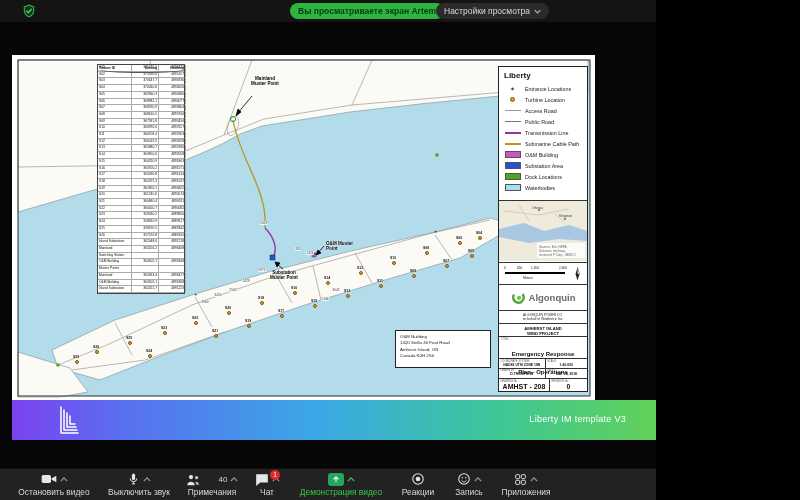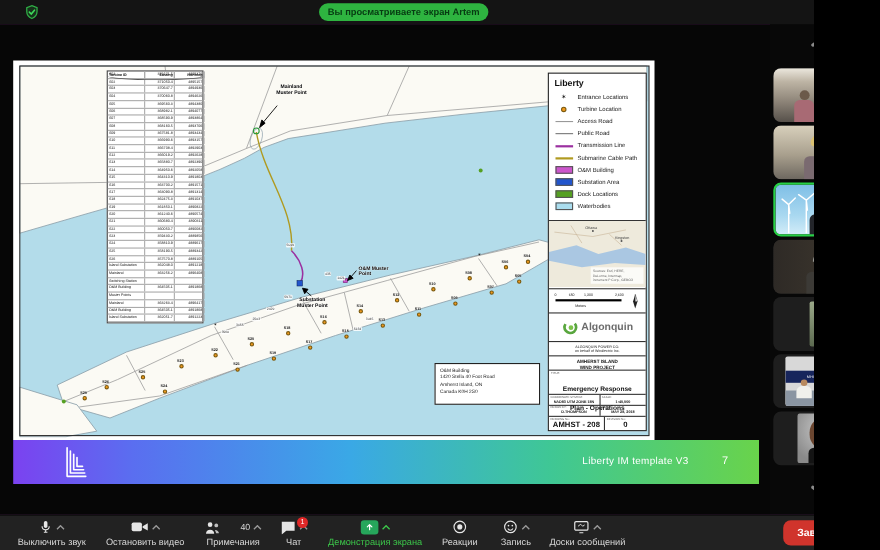--- a/index.html
+++ b/index.html
@@ -1,18 +1,18 @@
 <!DOCTYPE html>
 <html><head>
 <meta charset="utf-8">
 <style>
   * { margin:0; padding:0; box-sizing:border-box; }
   html,body { background:#000; }
   body { font-family:"Liberation Sans", sans-serif; }
-  .screen { position:relative; width:740px; height:500px; background:#701a75; overflow:hidden; }
+  .screen { position:relative; width:656px; height:500px; background:#b91c1c; overflow:hidden; }
 
   
   .topbar { position:absolute; left:0; top:0; width:800px; height:22px; background:#141414; z-index:40; }
   .shieldwrap { position:absolute; left:22px; top:4px; width:14px; height:14px; }
   .pill { position:absolute; top:3px; height:16px; display:flex; align-items:center; border-radius:9px; font-size:8.5px; padding:0 8px; white-space:nowrap; }
   .pill.green { left:290px; background:#2eb440; color:#073c12; font-weight:bold; }
   .pill.dark  { background:#2b2b2b; color:#d8d8d8; }
   .pill.settings { left:436px; }
   .pill.view { right:6px; gap:4px; }
   .caret-down { width:7px; height:5px; margin-left:4px; }
@@ -130,20 +130,26 @@
 <div class="screen">
 
   <div class="topbar">
     <div class="shieldwrap">
       <svg width="14" height="14" viewBox="0 0 24 24">
           <path d="M12 2l8 3v6c0 5.5-3.5 9-8 11-4.5-2-8-5.5-8-11V5z" fill="#17301b" stroke="#2fae45" stroke-width="2"></path>
           <path d="M8 12l3 3 5-6" fill="none" stroke="#3ddb5a" stroke-width="2.4" stroke-linecap="round"></path>
         </svg>
     </div>
     <div class="pill green">Вы просматриваете экран Artem</div>
+    <div class="pill dark settings">
+      <span>Настройки просмотра</span>
+      <svg class="caret-down" viewBox="0 0 10 6">
+          <polyline points="1,1 5,5 9,1" fill="none" stroke="#bbb" stroke-width="1.6"></polyline>
+        </svg>
+    </div>
     <div class="pill dark view">
       <svg width="10" height="10" viewBox="0 0 12 12">
           <rect x="0" y="0" width="5" height="5" fill="#ddd"></rect>
           <rect x="7" y="0" width="5" height="5" fill="#ddd"></rect>
           <rect x="0" y="7" width="5" height="5" fill="#ddd"></rect>
           <rect x="7" y="7" width="5" height="5" fill="#ddd"></rect>
         </svg>
       <span>Вид</span>
     </div>
   </div>
@@ -793,44 +799,44 @@
         <span class="torso" style="left:10px;top:31px;width:30px;height:14px;background:#141414"></span>
       </div>
     </div>
 
     <svg class="sb-chev chev-dn" viewBox="0 0 28 14">
         <polyline points="3,3 14,11 25,3" fill="none" stroke="#8a8a8a" stroke-width="3" stroke-linecap="round"></polyline>
       </svg>
   </div>
 
   <div class="toolbar">
+    <div class="titem w92">
+      <div class="ticon-row">
+        <svg width="16" height="12" viewBox="0 0 24 18">
+            <rect x="1" y="3" width="14" height="12" rx="2.5" fill="#e6e6e6"></rect>
+            <path d="M16 8l7-4v10l-7-4z" fill="#e6e6e6"></path>
+          </svg>
+        <svg width="8" height="5" viewBox="0 0 10 6">
+            <polyline points="1,5 5,1 9,5" fill="none" stroke="#9a9a9a" stroke-width="1.5"></polyline>
+          </svg>
+      </div>
+      <span class="tlabel">Остановить видео</span>
+    </div>
+
     <div class="titem w78">
       <div class="ticon-row">
         <svg width="13" height="14" viewBox="0 0 24 24">
             <rect x="9" y="2" width="6" height="12" rx="3" fill="#e6e6e6"></rect>
             <path d="M6 11a6 6 0 0012 0M12 17v4M9 21h6" stroke="#e6e6e6" stroke-width="1.8" fill="none"></path>
           </svg>
         <svg width="8" height="5" viewBox="0 0 10 6">
             <polyline points="1,5 5,1 9,5" fill="none" stroke="#9a9a9a" stroke-width="1.5"></polyline>
           </svg>
       </div>
       <span class="tlabel">Выключить звук</span>
-    </div>
-
-    <div class="titem w92">
-      <div class="ticon-row">
-        <svg width="16" height="12" viewBox="0 0 24 18">
-            <rect x="1" y="3" width="14" height="12" rx="2.5" fill="#e6e6e6"></rect>
-            <path d="M16 8l7-4v10l-7-4z" fill="#e6e6e6"></path>
-          </svg>
-        <svg width="8" height="5" viewBox="0 0 10 6">
-            <polyline points="1,5 5,1 9,5" fill="none" stroke="#9a9a9a" stroke-width="1.5"></polyline>
-          </svg>
-      </div>
-      <span class="tlabel">Остановить видео</span>
     </div>
 
 
     <div class="titem w68">
       <div class="ticon-row">
         <svg width="15" height="13" viewBox="0 0 24 20">
             <circle cx="8" cy="6" r="3.4" fill="#e6e6e6"></circle>
             <path d="M2 19c0-3.4 2.7-5.6 6-5.6s6 2.2 6 5.6z" fill="#e6e6e6"></path>
             <circle cx="17" cy="7" r="2.7" fill="#bfbfbf"></circle>
             <path d="M15 13.6c3-.2 5.8 1.8 5.8 4.8h-4" fill="#bfbfbf"></path>
@@ -860,21 +866,21 @@
       <div class="ticon-row">
         <span class="share-ico">
           <svg width="10" height="10" viewBox="0 0 24 24">
               <path d="M12 18V7m0 0l-5 5m5-5l5 5" stroke="#fff" stroke-width="2.6" fill="none" stroke-linecap="round"></path>
             </svg>
         </span>
         <svg width="8" height="5" viewBox="0 0 10 6">
             <polyline points="1,5 5,1 9,5" fill="none" stroke="#3cc74a" stroke-width="1.5"></polyline>
           </svg>
       </div>
-      <span class="tlabel green">Демонстрация экрана</span>
+      <span class="tlabel green">Демонстрация видео</span>
     </div>
 
     <div class="titem w48">
       <div class="ticon-row">
         <svg width="14" height="14" viewBox="0 0 24 24">
             <circle cx="12" cy="12" r="9" fill="none" stroke="#e6e6e6" stroke-width="1.8"></circle>
             <circle cx="12" cy="12" r="4" fill="#e6e6e6"></circle>
           </svg>
       </div>
       <span class="tlabel">Реакции</span>
@@ -888,31 +894,34 @@
             <circle cx="15" cy="10" r="1.3" fill="#e6e6e6"></circle>
             <path d="M8 14.5c1 1.8 2.5 2.7 4 2.7s3-.9 4-2.7" fill="none" stroke="#e6e6e6" stroke-width="1.6"></path>
           </svg>
         <svg width="8" height="5" viewBox="0 0 10 6">
             <polyline points="1,5 5,1 9,5" fill="none" stroke="#9a9a9a" stroke-width="1.5"></polyline>
           </svg>
       </div>
       <span class="tlabel">Запись</span>
     </div>
 
-
-    <div class="titem w76">
+    <div class="titem w60">
       <div class="ticon-row">
-        <svg width="15" height="12" viewBox="0 0 24 20">
-            <rect x="2" y="2" width="20" height="13" rx="2" fill="none" stroke="#e6e6e6" stroke-width="1.8"></rect>
-            <path d="M9 19h6" stroke="#e6e6e6" stroke-width="1.8"></path>
-            <path d="M7 9l4-3 3 3 3-2" fill="none" stroke="#e6e6e6" stroke-width="1.4"></path>
+        <svg width="13" height="13" viewBox="0 0 24 24">
+            <g fill="none" stroke="#e6e6e6" stroke-width="1.8">
+              <rect x="3" y="3" width="7.5" height="7.5" rx="2"></rect>
+              <rect x="13.5" y="3" width="7.5" height="7.5" rx="2"></rect>
+              <rect x="3" y="13.5" width="7.5" height="7.5" rx="2"></rect>
+              <rect x="13.5" y="13.5" width="7.5" height="7.5" rx="2"></rect>
+            </g>
           </svg>
         <svg width="8" height="5" viewBox="0 0 10 6">
             <polyline points="1,5 5,1 9,5" fill="none" stroke="#9a9a9a" stroke-width="1.5"></polyline>
           </svg>
       </div>
-      <span class="tlabel">Доски сообщений</span>
-    </div>
+      <span class="tlabel">Приложения</span>
+    </div>
+
 
 
     <button class="endbtn">Завершить</button>
   </div>
 </div>
 
 </body></html>

